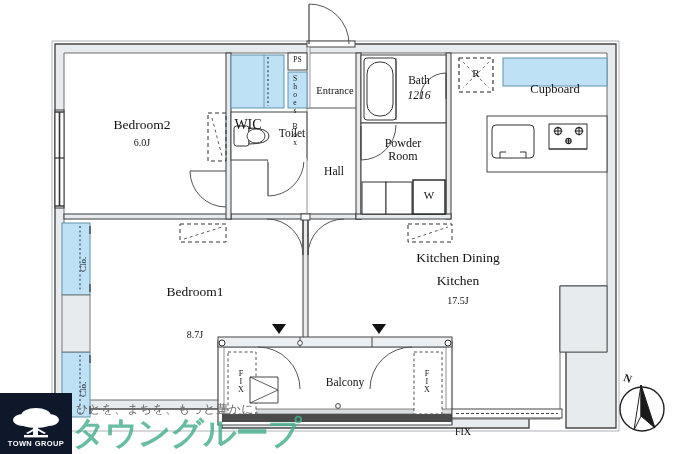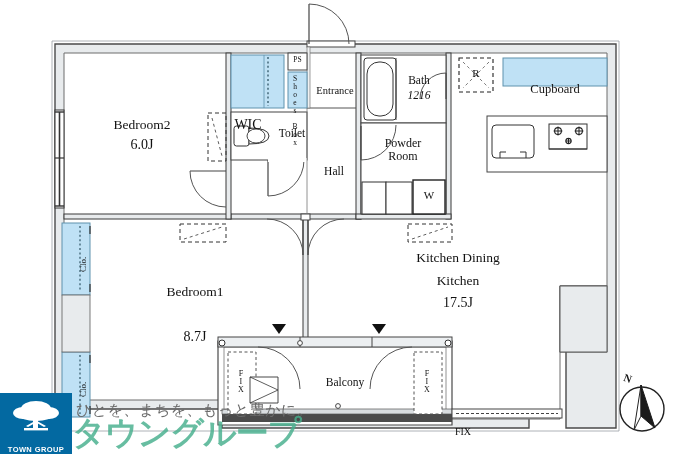--- a/index.html
+++ b/index.html
@@ -28,50 +28,50 @@
     writing-mode: vertical-rl;
     text-orientation: upright;
     letter-spacing: -1px;
   }
   .lbl.rot {
     transform: rotate(-90deg);
     transform-origin: left top;
   }
 
   .room-name { font-size: 13.5px; }
-  .room-size { font-size: 14px; }
+  .room-size { font-size: 10px; }
   .small     { font-size: 10px; }
   .tiny      { font-size: 7.5px; }
   .mid       { font-size: 11.5px; }
 
   
   #brand {
     position: absolute;
     left: 0; bottom: 0;
     width: 290px; height: 69px;
     pointer-events: none;
   }
   #logo-box {
     position: absolute; left: 0; top: 8px;
     width: 72px; height: 61px;
-    background: #0369a1;
+    background: #0f172a;
     display: flex; flex-direction: column;
-    align-items: center; justify-content: space-between;
+    align-items: center; justify-content: center;
     padding-top: 4px;
   }
   #logo-box .tree { width: 52px; height: 34px; }
   #logo-box .tg {
     color: #ffffff; font-size: 7.5px; letter-spacing: .4px;
     font-family: "Liberation Sans", sans-serif; font-weight: bold;
     margin-top: 1px;
   }
   #tagline {
     position: absolute; left: 76px; top: 16px;
     font-family: "DejaVu Sans", sans-serif;
-    font-size: 15px; color: #6a6a6a; letter-spacing: .5px;
+    font-size: 12px; color: #6a6a6a; letter-spacing: .5px;
     white-space: nowrap;
   }
   #brandname {
     position: absolute; left: 72px; top: 26px;
     font-family: "DejaVu Sans", sans-serif;
     font-size: 33px; font-weight: bold;
     color: rgba(70,175,140,0.82);
     letter-spacing: -1px; white-space: nowrap;
   }
 

